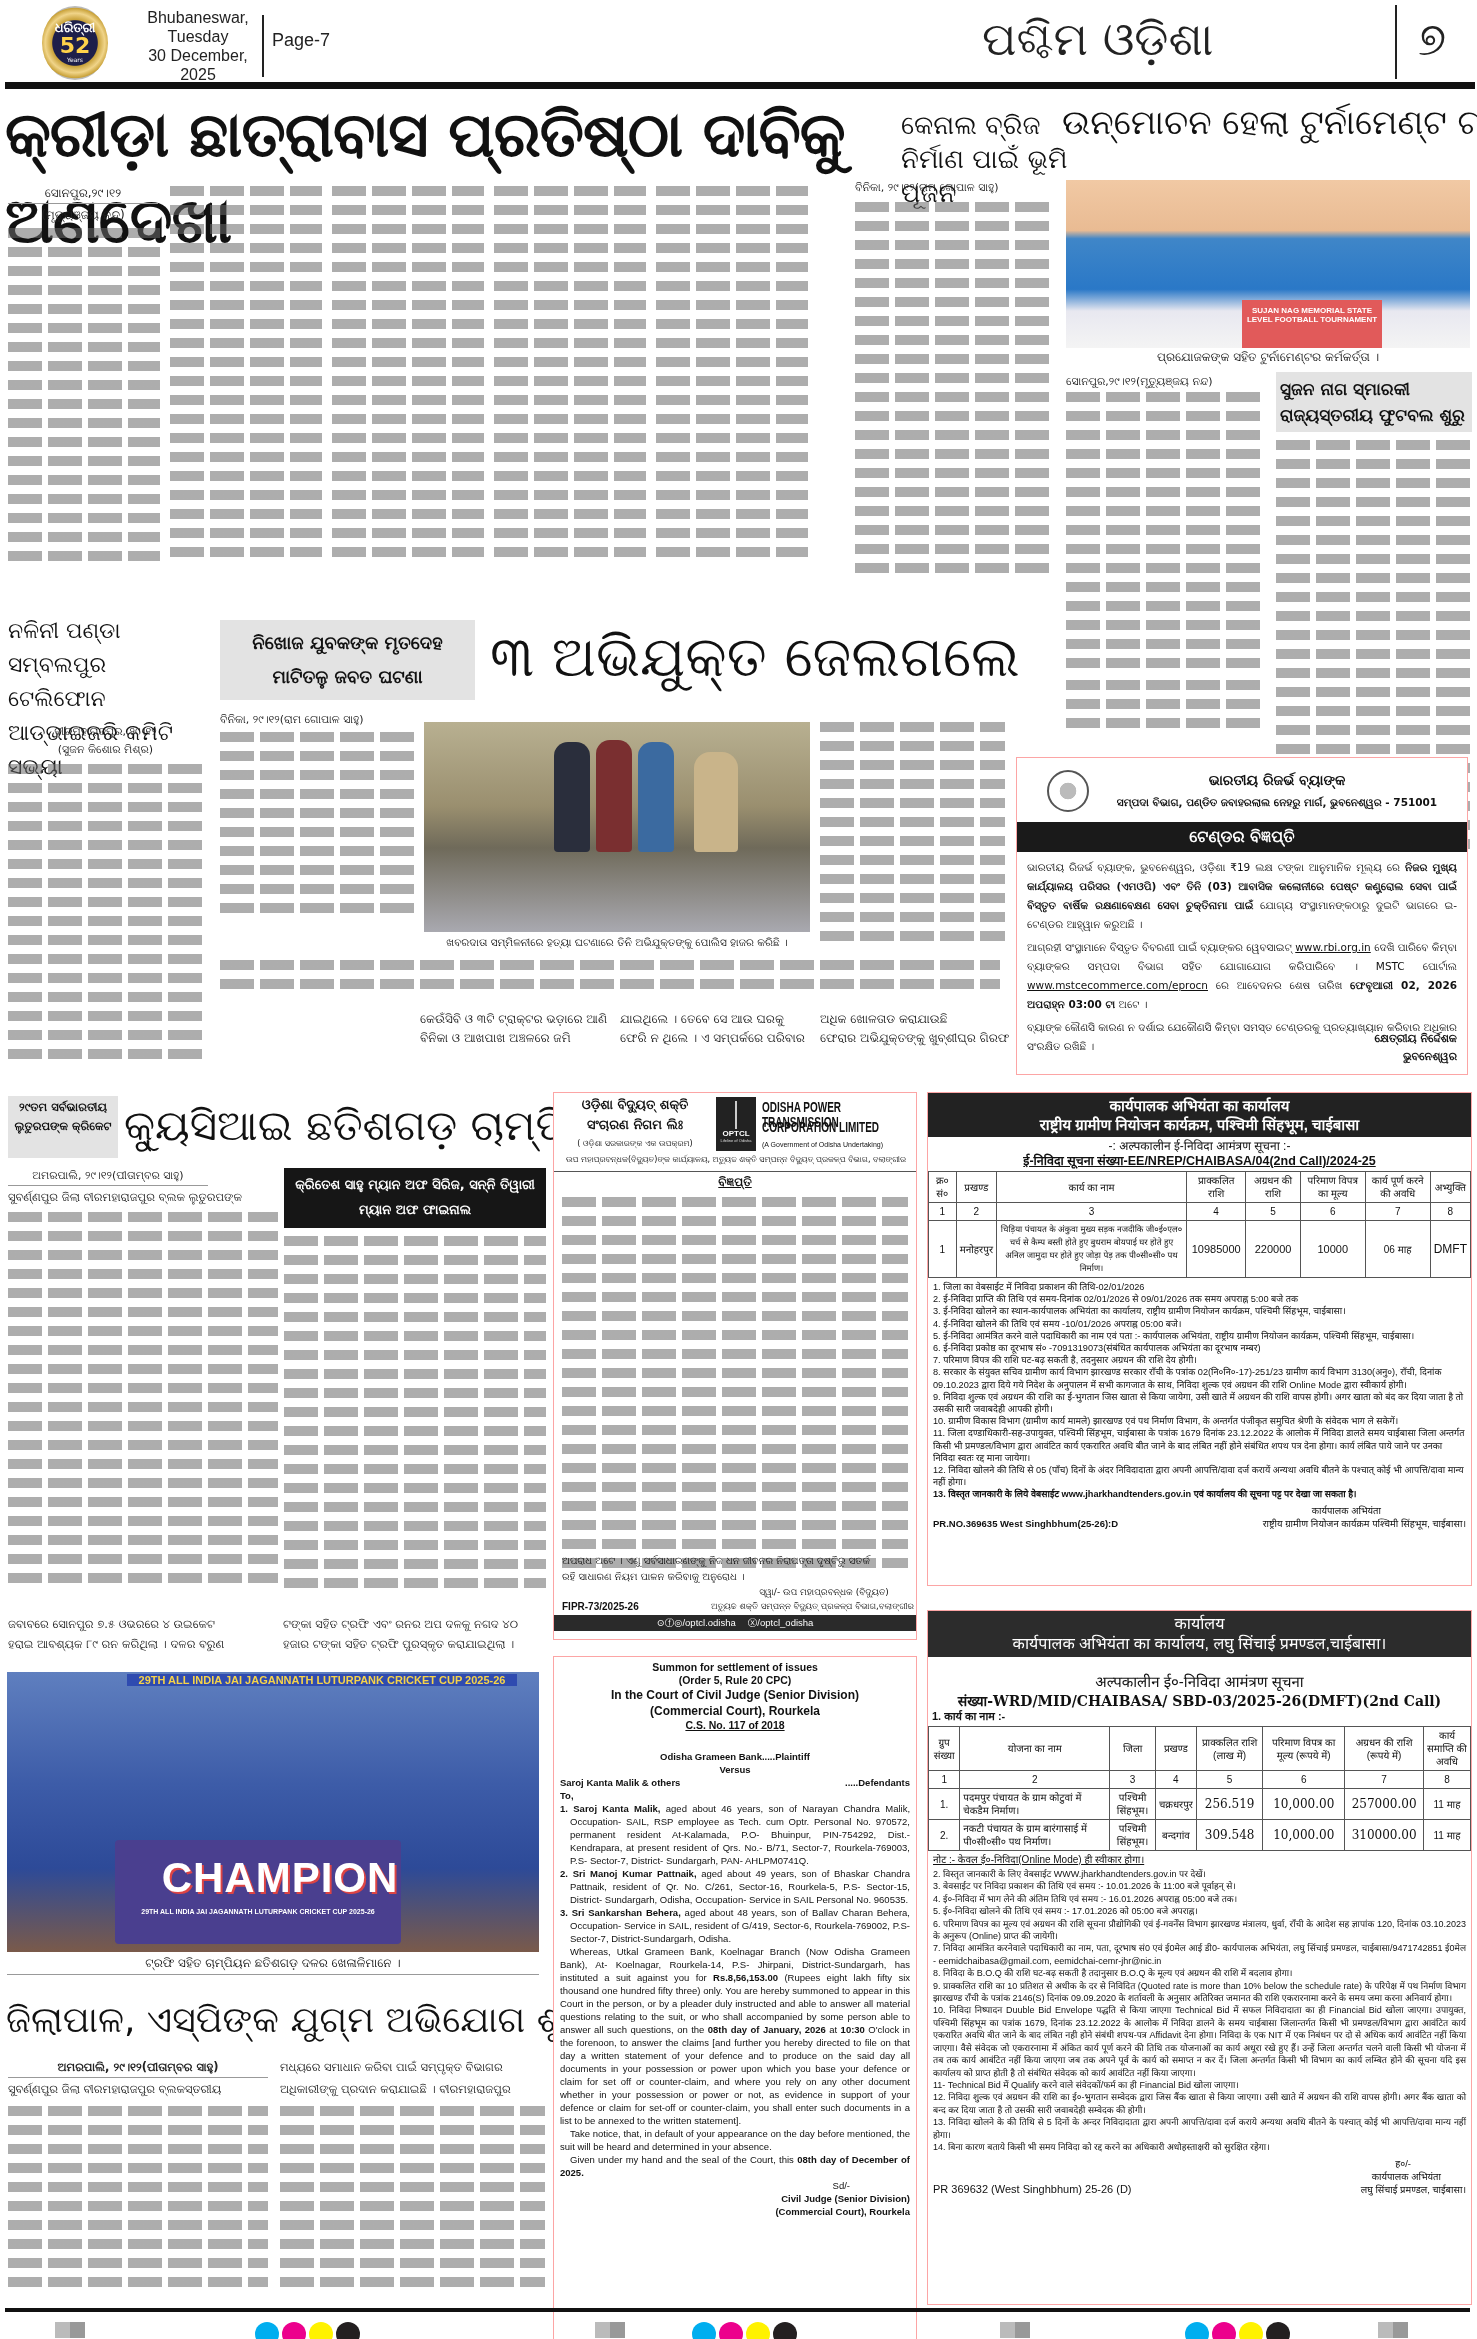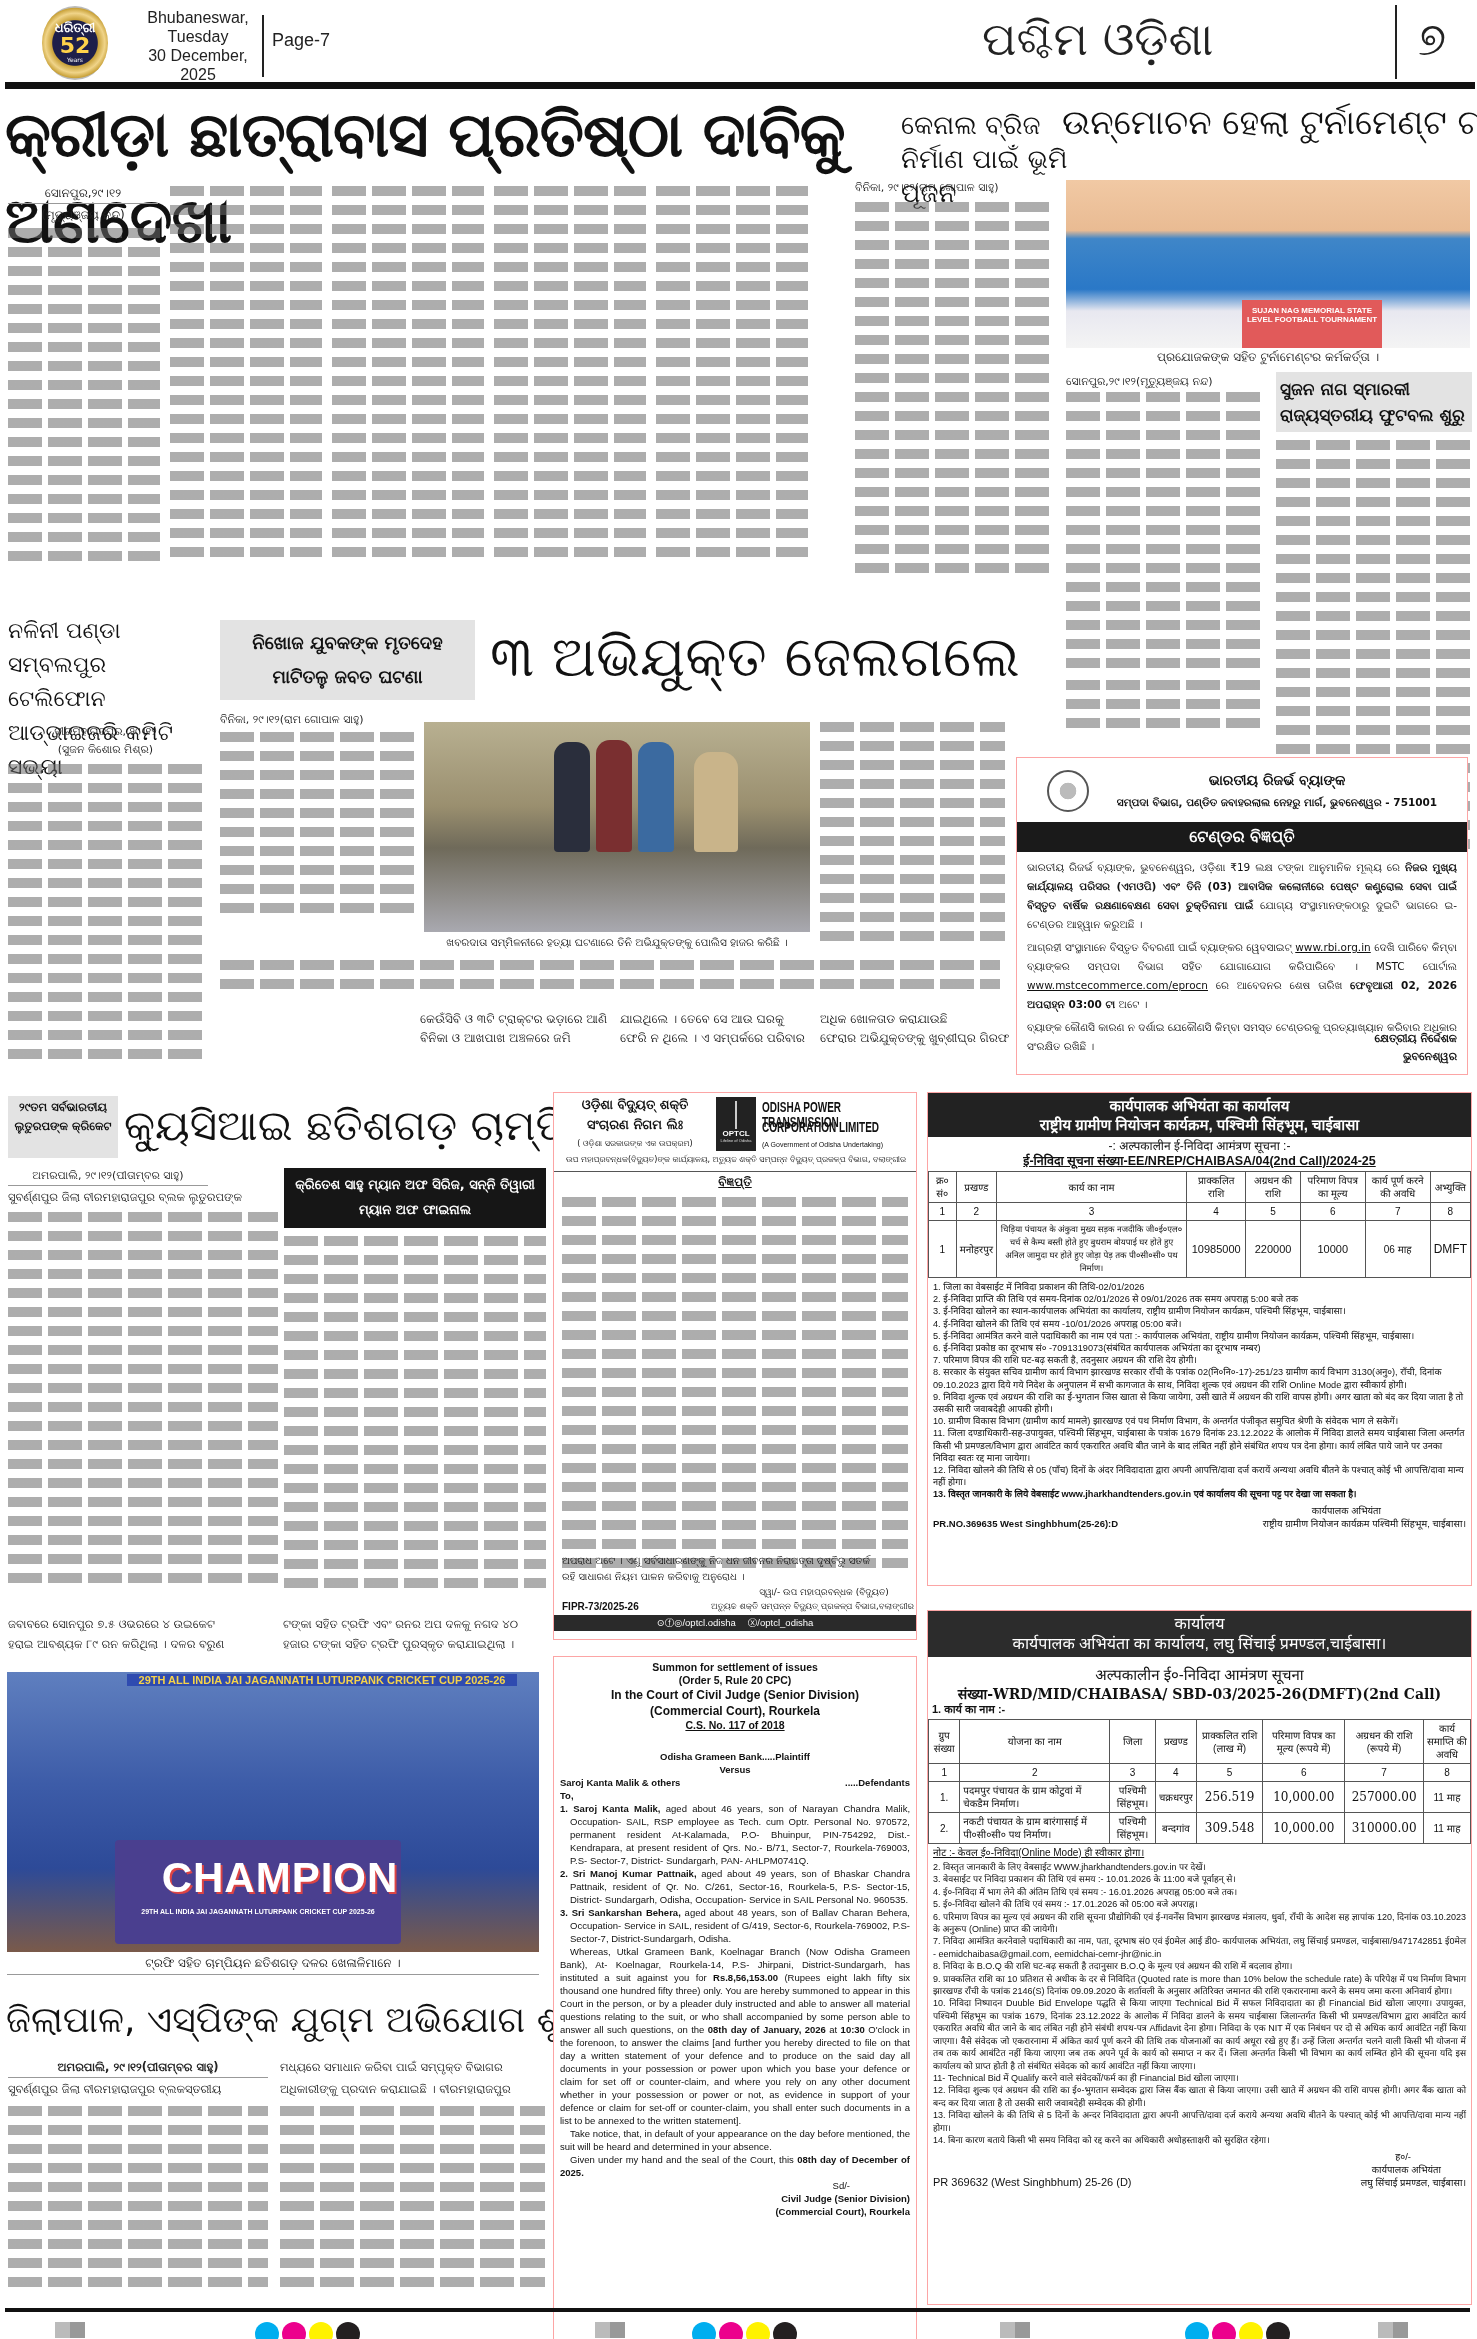--- a/index.html
+++ b/index.html
@@ -593,21 +593,21 @@
     <span style="font-weight:bold;">PR.NO.369635 West Singhbhum(25-26):D</span>
     <span>राष्ट्रीय ग्रामीण नियोजन कार्यक्रम पश्चिमी सिंहभूम, चाईबासा।</span>
   </div>
 </div>
 
 <div class="abs adbox lib" style="left:927px;top:1610px;width:545px;height:695px;border-width:1px;font-size:9.5px;line-height:13px;">
   <div class="darkbar" style="background:#2c2c2c;padding:3px 0;">
     <div style="font-size:16px;line-height:20px;">कार्यालय</div>
     <div style="font-size:16px;line-height:20px;">कार्यपालक अभियंता का कार्यालय, लघु सिंचाई प्रमण्डल,चाईबासा।</div>
   </div>
-  <div style="text-align:center;font-size:15px;line-height:20px;margin-top:8px;">अल्पकालीन ई०-निविदा आमंत्रण सूचना</div>
+  <div style="text-align:center;font-size:15px;line-height:20px;margin-top:15px;">अल्पकालीन ई०-निविदा आमंत्रण सूचना</div>
   <div class="serif" style="text-align:center;font-size:14px;line-height:18px;font-weight:bold;">संख्या-WRD/MID/CHAIBASA/ SBD-03/2025-26(DMFT)(2nd Call)</div>
   <div style="font-size:11px;padding-left:4px;font-weight:bold;">1. कार्य का नाम :-</div>
   <table style="margin-top:3px;">
     <thead>
       <tr>
         <th>ग्रुप संख्या</th>
         <th style="width:150px">योजना का नाम</th>
         <th>जिला</th>
         <th>प्रखण्ड</th>
         <th>प्राक्कलित राशि (लाख में)</th>

